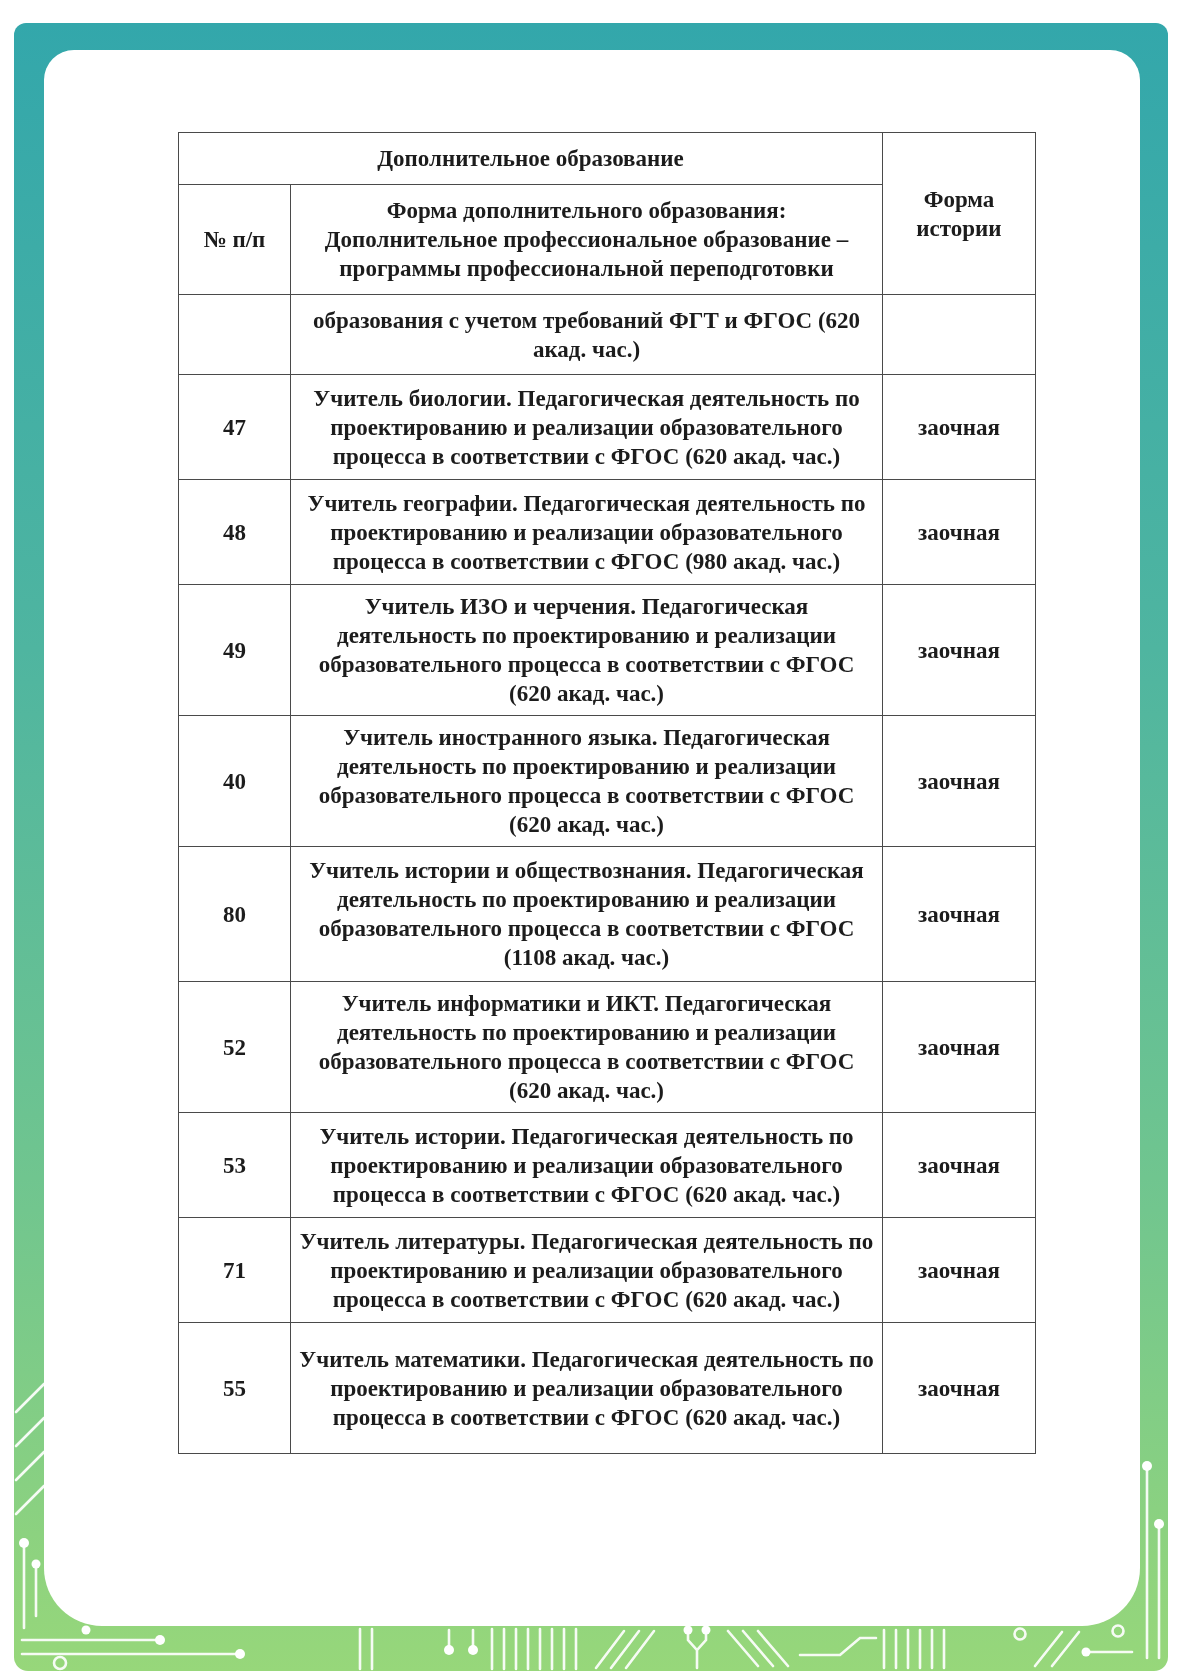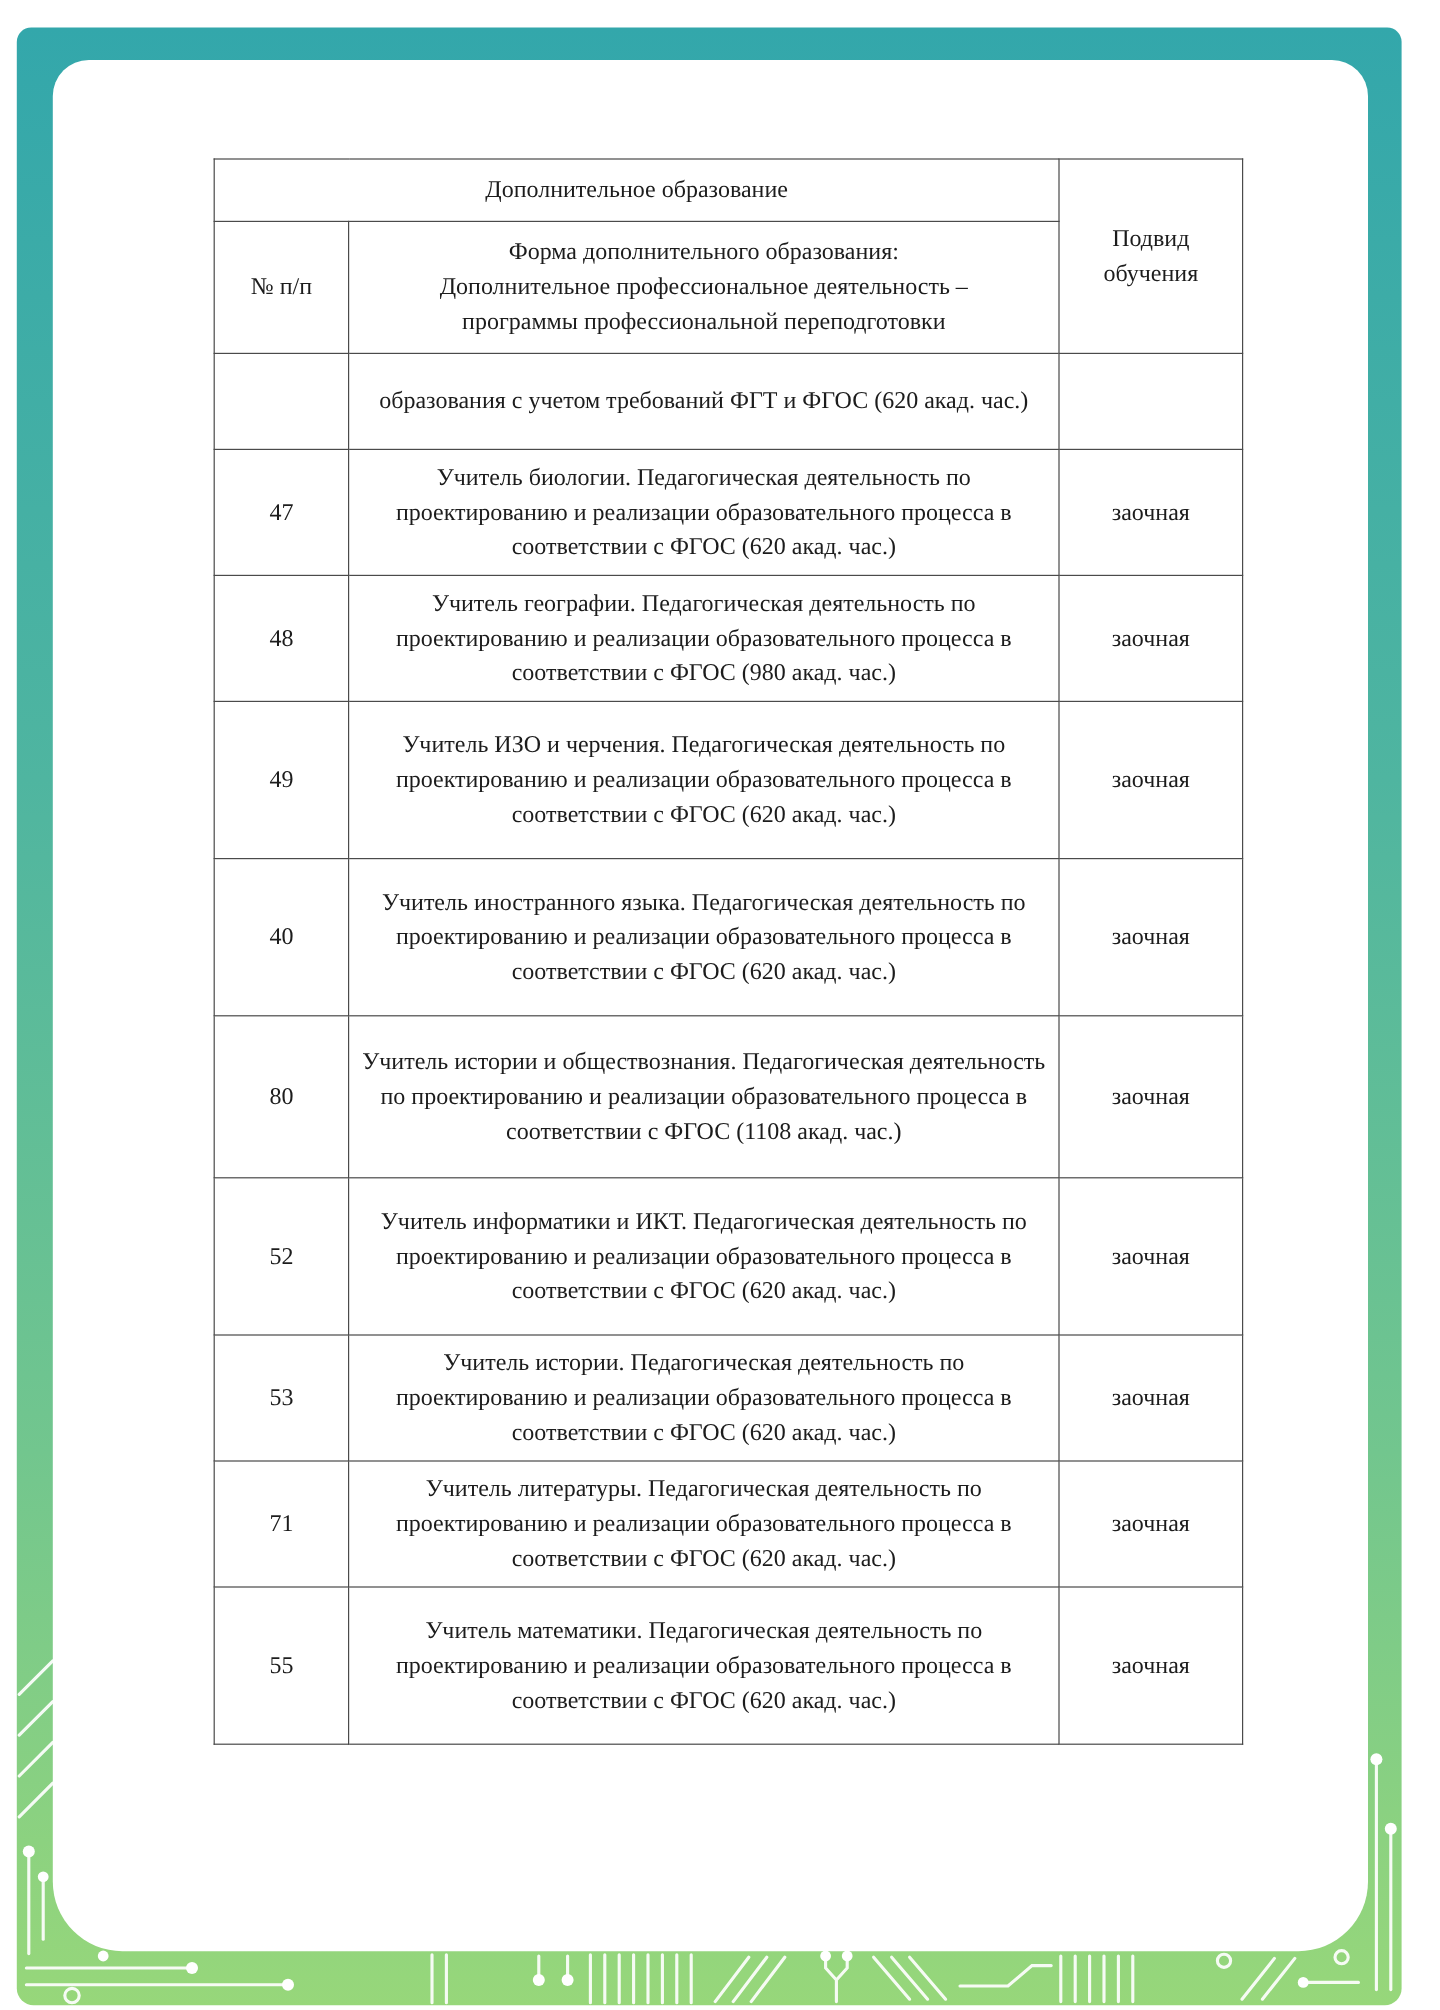--- a/index.html
+++ b/index.html
@@ -45,22 +45,22 @@
     position: absolute; left: 178px; top: 132px; z-index: 2;
   }
   table.programs {
     border-collapse: collapse;
     table-layout: fixed;
     width: 857px;
     color: var(--text, #1c1c1c);
   }
   table.programs td {
     border: 1.6px solid var(--table-border, #4a4a4a);
-    font-weight: normal;
-    font-size: 20px;
+    font-weight: bold;
+    font-size: 23px;
     line-height: 29px;
     text-align: center;
     vertical-align: middle;
     padding: 2px 8px;
     overflow: hidden;
   }
   col.c-num  { width: 112px; }
   col.c-prog { width: 592px; }
   col.c-form { width: 153px; }
   td.group-header { height: 47px; }
@@ -133,27 +133,27 @@
   <div class="sheet">
     <table class="programs">
       <colgroup>
           <col class="c-num">
           <col class="c-prog">
           <col class="c-form">
         </colgroup>
       <tbody>
         <tr>
           <td colspan="2" class="group-header">Дополнительное образование</td>
-          <td rowspan="2" class="form-header">Подвид обучения</td>
+          <td rowspan="2" class="form-header">Форма истории</td>
         </tr>
         <tr>
           <td class="num-header">№ п/п</td>
           <td>
             <div>Форма дополнительного образования:</div>
-            <div>Дополнительное профессиональное деятельность –</div>
+            <div>Дополнительное профессиональное образование –</div>
             <div>программы профессиональной переподготовки</div>
           </td>
         </tr>
 
         <tr class="h80">
           <td></td>
           <td>образования с учетом требований ФГТ и ФГОС (620 акад. час.)</td>
           <td></td>
         </tr>
         <tr class="h105">

